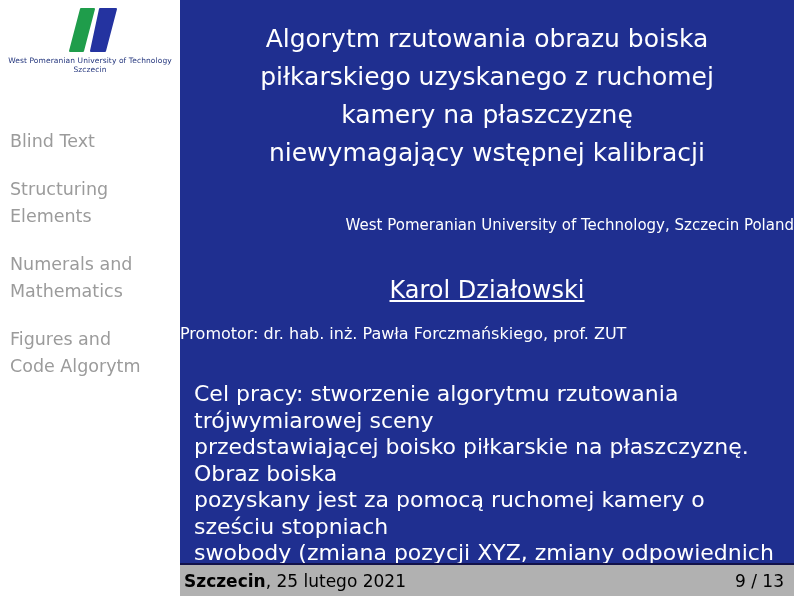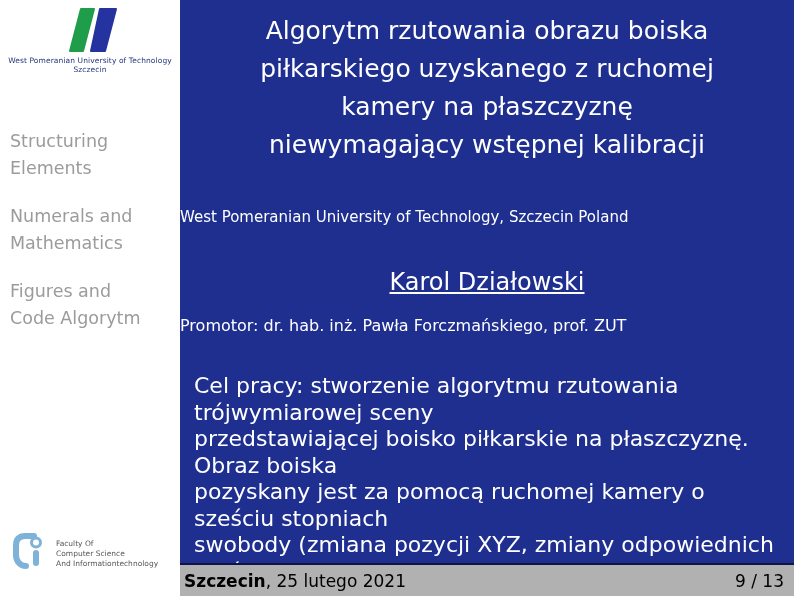--- a/index.html
+++ b/index.html
@@ -63,29 +63,29 @@
 
   
   .main {
     position: absolute;
     left: 180px; top: 0;
     width: 614px; height: 563px;
     background: #1f2f90;
     color: #ffffff;
   }
   .title {
-    margin-top: 12px;
+    margin-top: 20px;
     text-align: center;
     font-size: 25px;
     line-height: 38px;
     font-weight: 500;
   }
   .institute {
     margin-top: 44px;
-    text-align: left;
+    text-align: right;
     font-size: 15px;
   }
   .author {
     margin-top: 42px;
     text-align: center;
     font-size: 24px;
     font-weight: 500;
     text-decoration: underline;
   }
   .supervisor {
@@ -128,40 +128,29 @@
         <svg width="58" height="44" viewBox="0 0 58 44">
           <polygon points="20,1 33,1 22,43 9,43" fill="#1f9d4b" stroke="#1f9d4b" stroke-width="2" stroke-linejoin="round"></polygon>
           <polygon points="39,1 55,1 44,43 30,43" fill="#2433a0" stroke="#2433a0" stroke-width="2" stroke-linejoin="round"></polygon>
         </svg>
       </span>
       <div class="uni-name pre">West Pomeranian University of Technology
 Szczecin</div>
     </div>
 
     <div class="nav">
+      <div class="nav-item pre">Blind Text</div>
       <div class="nav-item pre">Structuring
 Elements</div>
       <div class="nav-item pre">Numerals and
 Mathematics</div>
       <div class="nav-item pre">Figures and
 Code Algorytm</div>
     </div>
 
-    <div class="faculty">
-      <span>
-        <svg width="36" height="38" viewBox="0 0 36 38">
-          <path d="M22 3 H13 C7 3 4 6.5 4 12 V22 C4 28 8 33 14 33" fill="none" stroke="#7fb2d9" stroke-width="6" stroke-linecap="round"></path>
-          <circle cx="24" cy="9.5" r="4.5" fill="none" stroke="#7fb2d9" stroke-width="3"></circle>
-          <rect x="21" y="17" width="6" height="16" rx="3" fill="#7fb2d9"></rect>
-        </svg>
-      </span>
-      <div class="faculty-name pre">Faculty Of
-Computer Science
-And Informationtechnology</div>
-    </div>
   </div>
 
   <div class="main">
     <div class="title pre">Algorytm rzutowania obrazu boiska
 piłkarskiego uzyskanego z ruchomej
 kamery na płaszczyznę
 niewymagający wstępnej kalibracji</div>
     <div class="institute">West Pomeranian University of Technology, Szczecin Poland</div>
     <div class="author">Karol Działowski</div>
     <div class="supervisor">Promotor: dr. hab. inż. Pawła Forczmańskiego, prof. ZUT</div>

